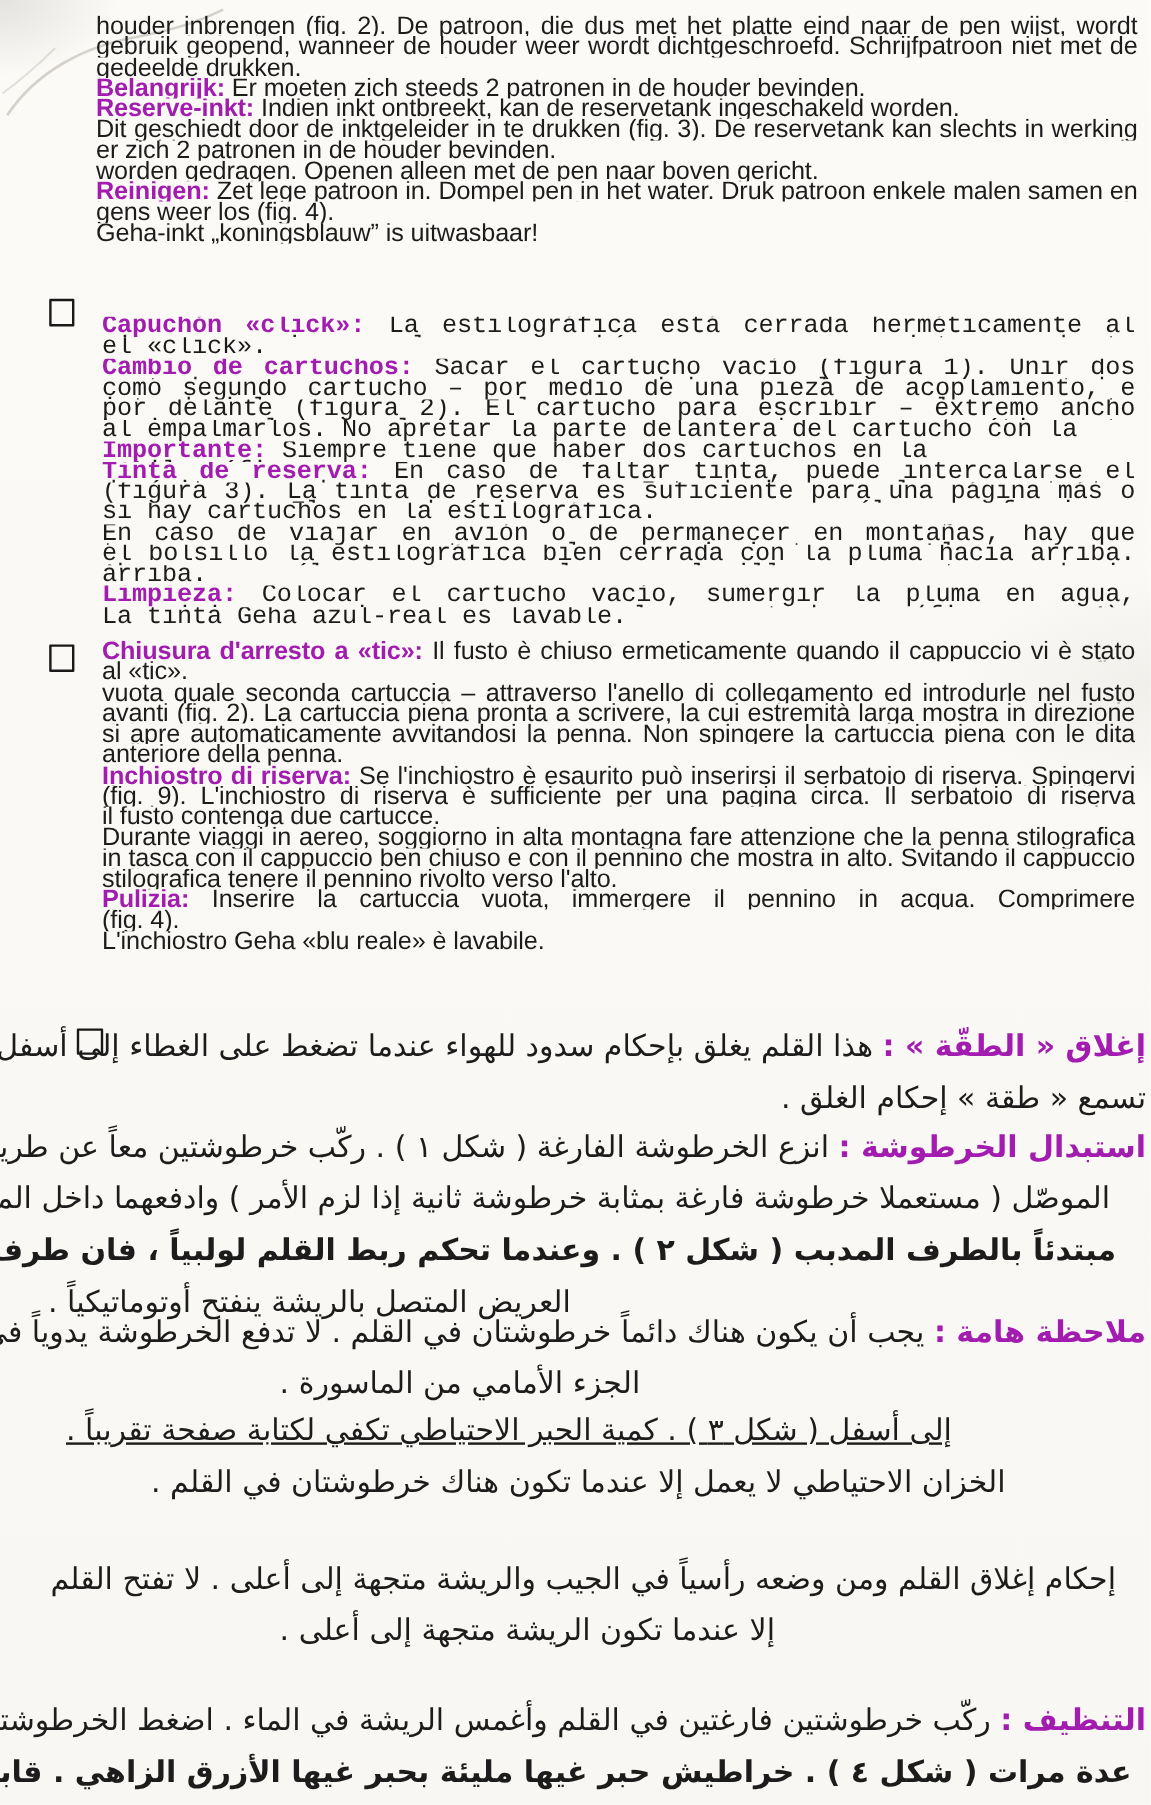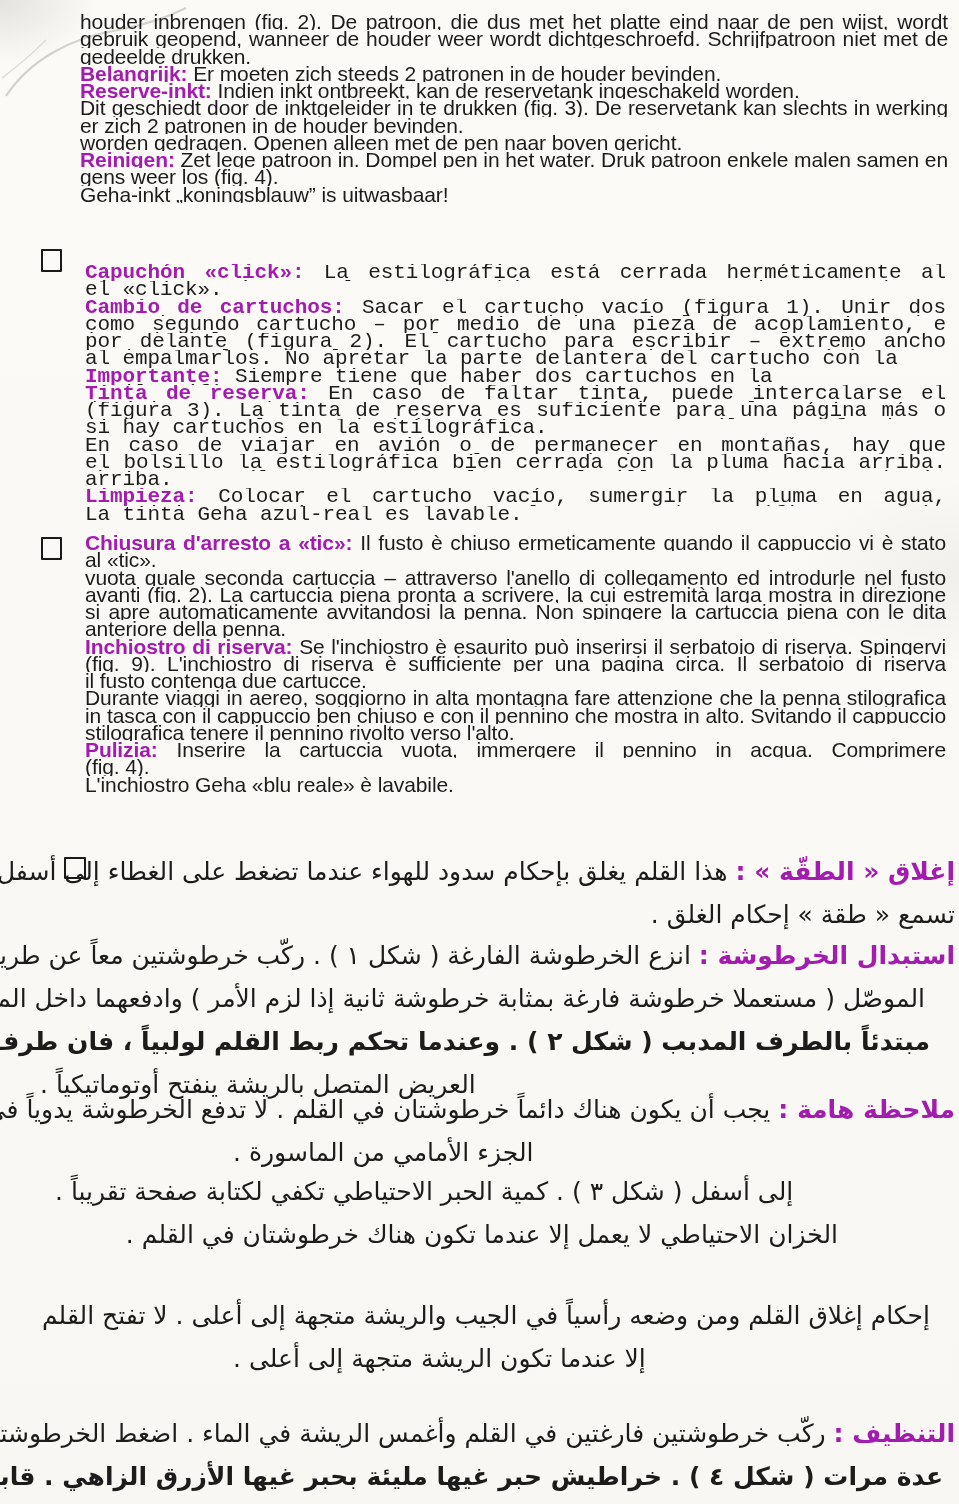--- a/index.html
+++ b/index.html
@@ -111,21 +111,21 @@
     <div class="ln"><b>استبدال الخرطوشة :</b> انزع الخرطوشة الفارغة ( شكل ١ ) . ركّب خرطوشتين معاً عن طريق</div>
     <div class="ln" style="margin-right: 30px;">الموصّل ( مستعملا خرطوشة فارغة بمثابة خرطوشة ثانية إذا لزم الأمر ) وادفعهما داخل الماسورة</div>
     <div class="ln" style="margin-right: 25px; font-weight: bold;">مبتدئاً بالطرف المدبب ( شكل ٢ ) . وعندما تحكم ربط القلم لولبياً ، فان طرف الخرطوشة</div>
     <div class="ln" style="text-align: left; margin-left: 0px;">العريض المتصل بالريشة ينفتح أوتوماتيكياً .</div>
   </div>
 <div class="sec ar" id="ar-p3">
     <div class="ln"><b>ملاحظة هامة :</b> يجب أن يكون هناك دائماً خرطوشتان في القلم . لا تدفع الخرطوشة يدوياً في</div>
     <div class="ln" style="text-align: left; margin-left: 193px;">الجزء الأمامي من الماسورة .</div>
   </div>
 <div class="sec ar" id="ar-p4">
-    <div class="ln" style="text-align: left; margin-left: 15px;">إلى أسفل ( شكل ٣ ) . كمية الحبر الاحتياطي تكفي لكتابة صفحة تقريباً .</div>
+    <div class="ln" style="text-align: left; margin-left: 15px; text-decoration: underline;">إلى أسفل ( شكل ٣ ) . كمية الحبر الاحتياطي تكفي لكتابة صفحة تقريباً .</div>
     <div class="ln" style="margin-right: 117px;">الخزان الاحتياطي لا يعمل إلا عندما تكون هناك خرطوشتان في القلم .</div>
   </div>
 <div class="sec ar" id="ar-p5">
     <div class="ln" style="margin-right: 25px;">إحكام إغلاق القلم ومن وضعه رأسياً في الجيب والريشة متجهة إلى أعلى . لا تفتح القلم</div>
     <div class="ln" style="text-align: left; margin-left: 193px;">إلا عندما تكون الريشة متجهة إلى أعلى .</div>
   </div>
 <div class="sec ar" id="ar-p6">
     <div class="ln"><b>التنظيف :</b> ركّب خرطوشتين فارغتين في القلم وأغمس الريشة في الماء . اضغط الخرطوشتين</div>
     <div class="ln" style="margin-right: 12px; font-weight: bold;">عدة مرات ( شكل ٤ ) . خراطيش حبر غيها مليئة بحبر غيها الأزرق الزاهي . قابل للغسل .</div>
   </div>

